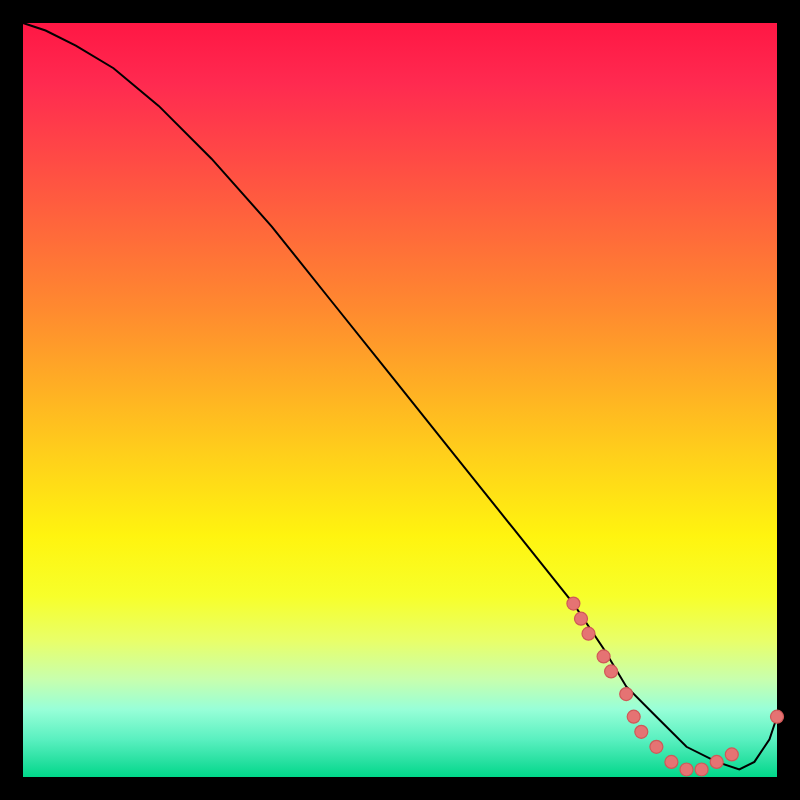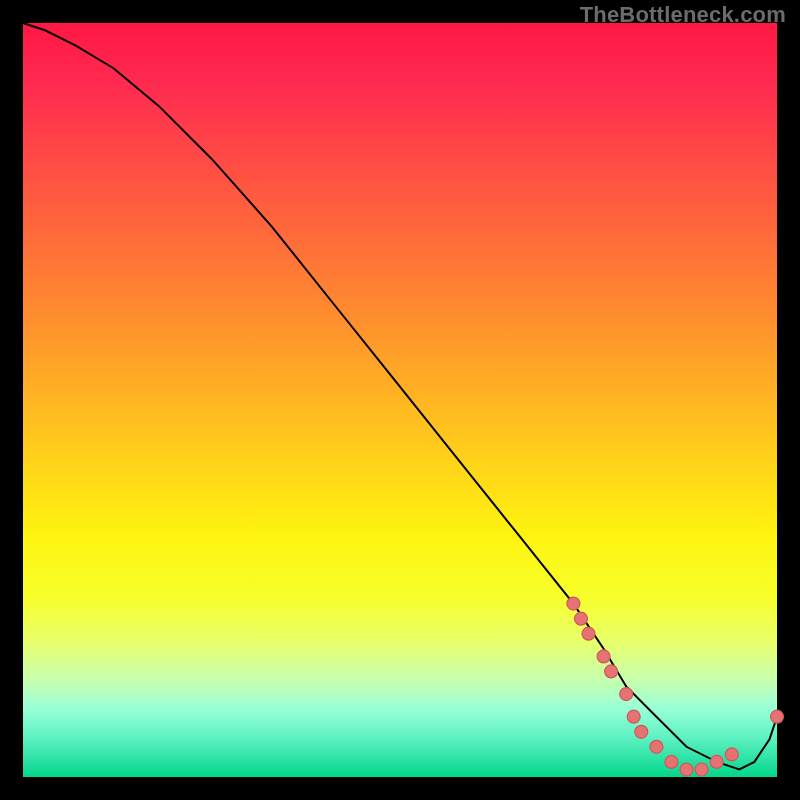--- a/index.html
+++ b/index.html
@@ -73,21 +73,20 @@
     font-size: 9px;
     font-weight: 700;
     fill: #c46666;
     letter-spacing: 0.3px;
   }
 </style>
 </head>
 <body>
 
 <div class="canvas">
-  <div class="watermark">TheBottleneck.com</div>
 
   <div class="plot">
     <svg class="curve" viewBox="0 0 754 754">
       <path id="curve-path" class="curve-path" d="M0.0 0.0 L22.6 7.5 L52.8 22.6 L90.5 45.2 L135.7 82.9 L188.5 135.7 L248.8 203.6 L309.1 279.0 L369.5 354.4 L429.8 429.8 L490.1 505.2 L550.4 580.6 L580.6 625.8 L603.2 663.5 L633.4 693.7 L663.5 723.8 L693.7 738.9 L716.3 746.5 L731.4 738.9 L746.5 716.3 L754.0 693.7"></path>
       <g id="marker-group">
           <circle cx="550.4" cy="580.6" r="6.5" class="dot"></circle>
           <circle cx="558.0" cy="595.7" r="6.5" class="dot"></circle>
           <circle cx="565.5" cy="610.7" r="6.5" class="dot"></circle>
           <circle cx="580.6" cy="633.4" r="6.5" class="dot"></circle>
           <circle cx="588.1" cy="648.4" r="6.5" class="dot"></circle>

